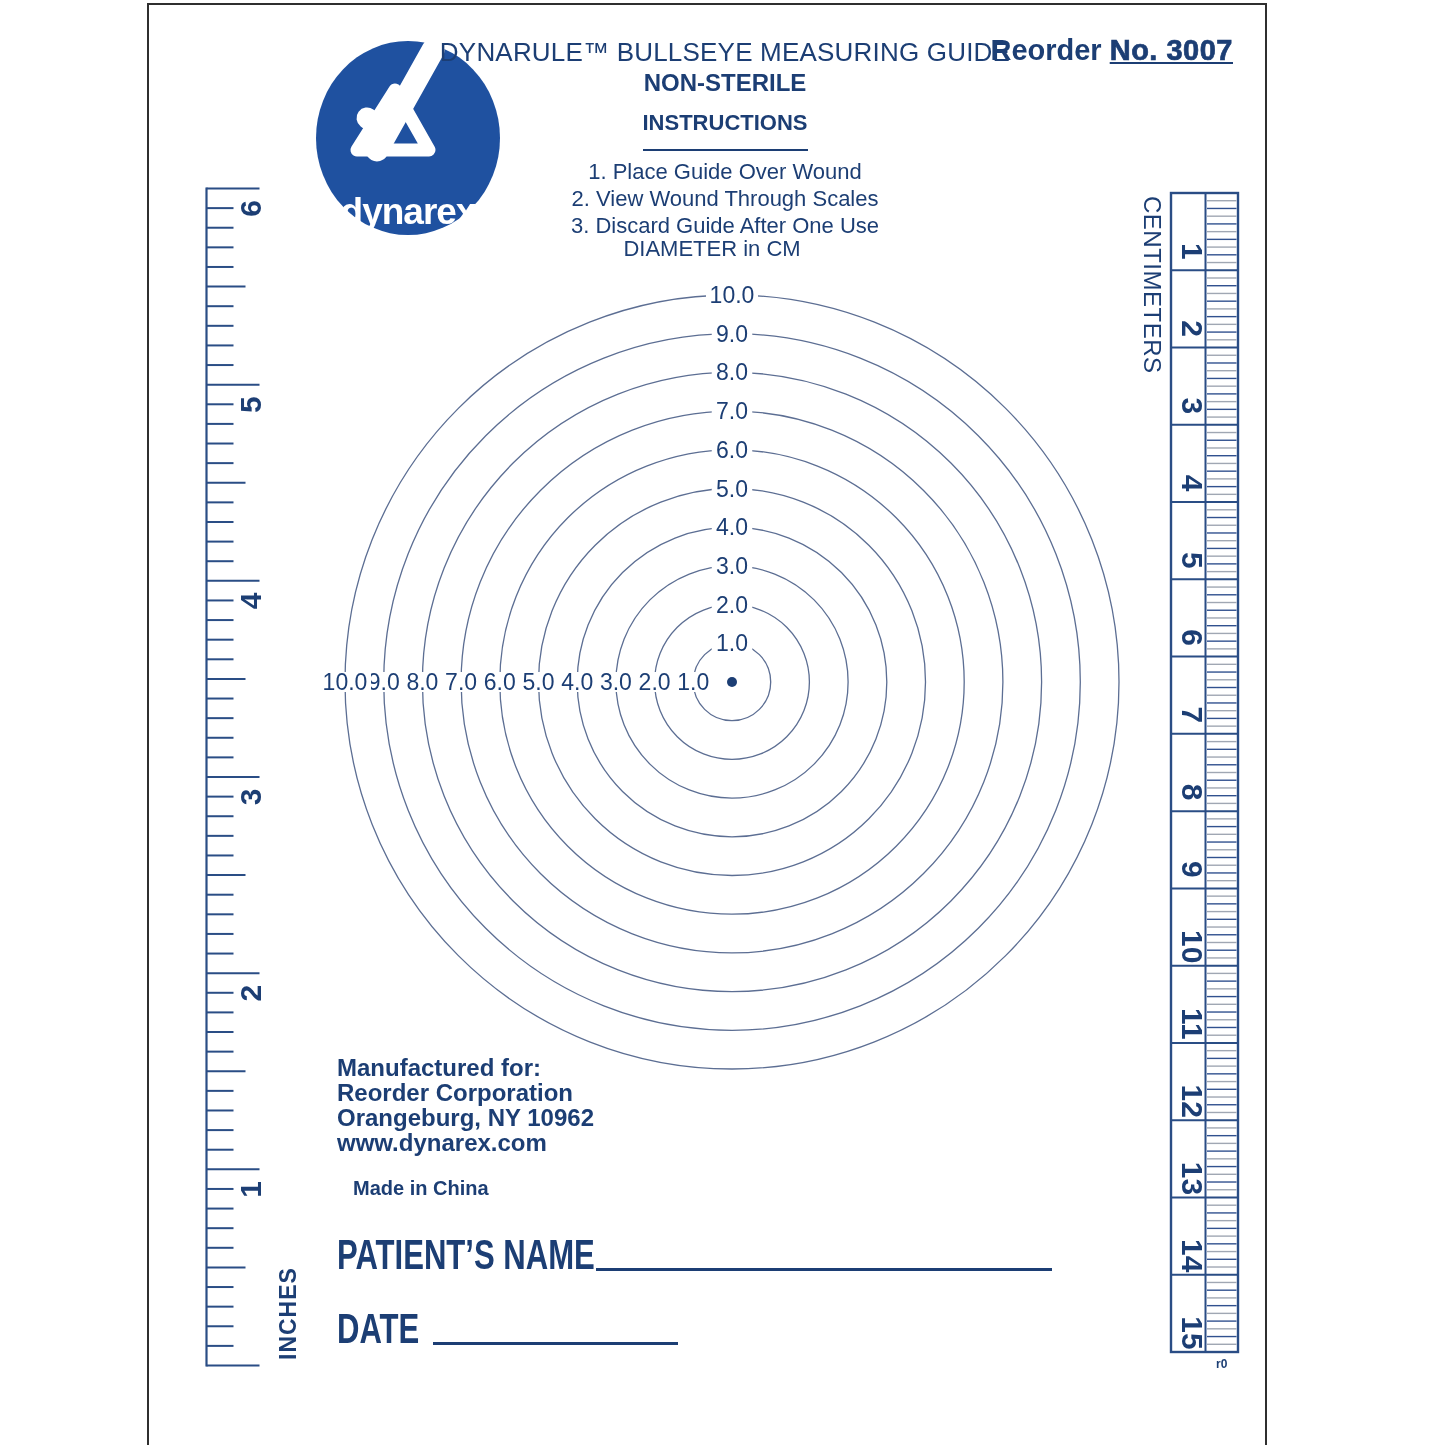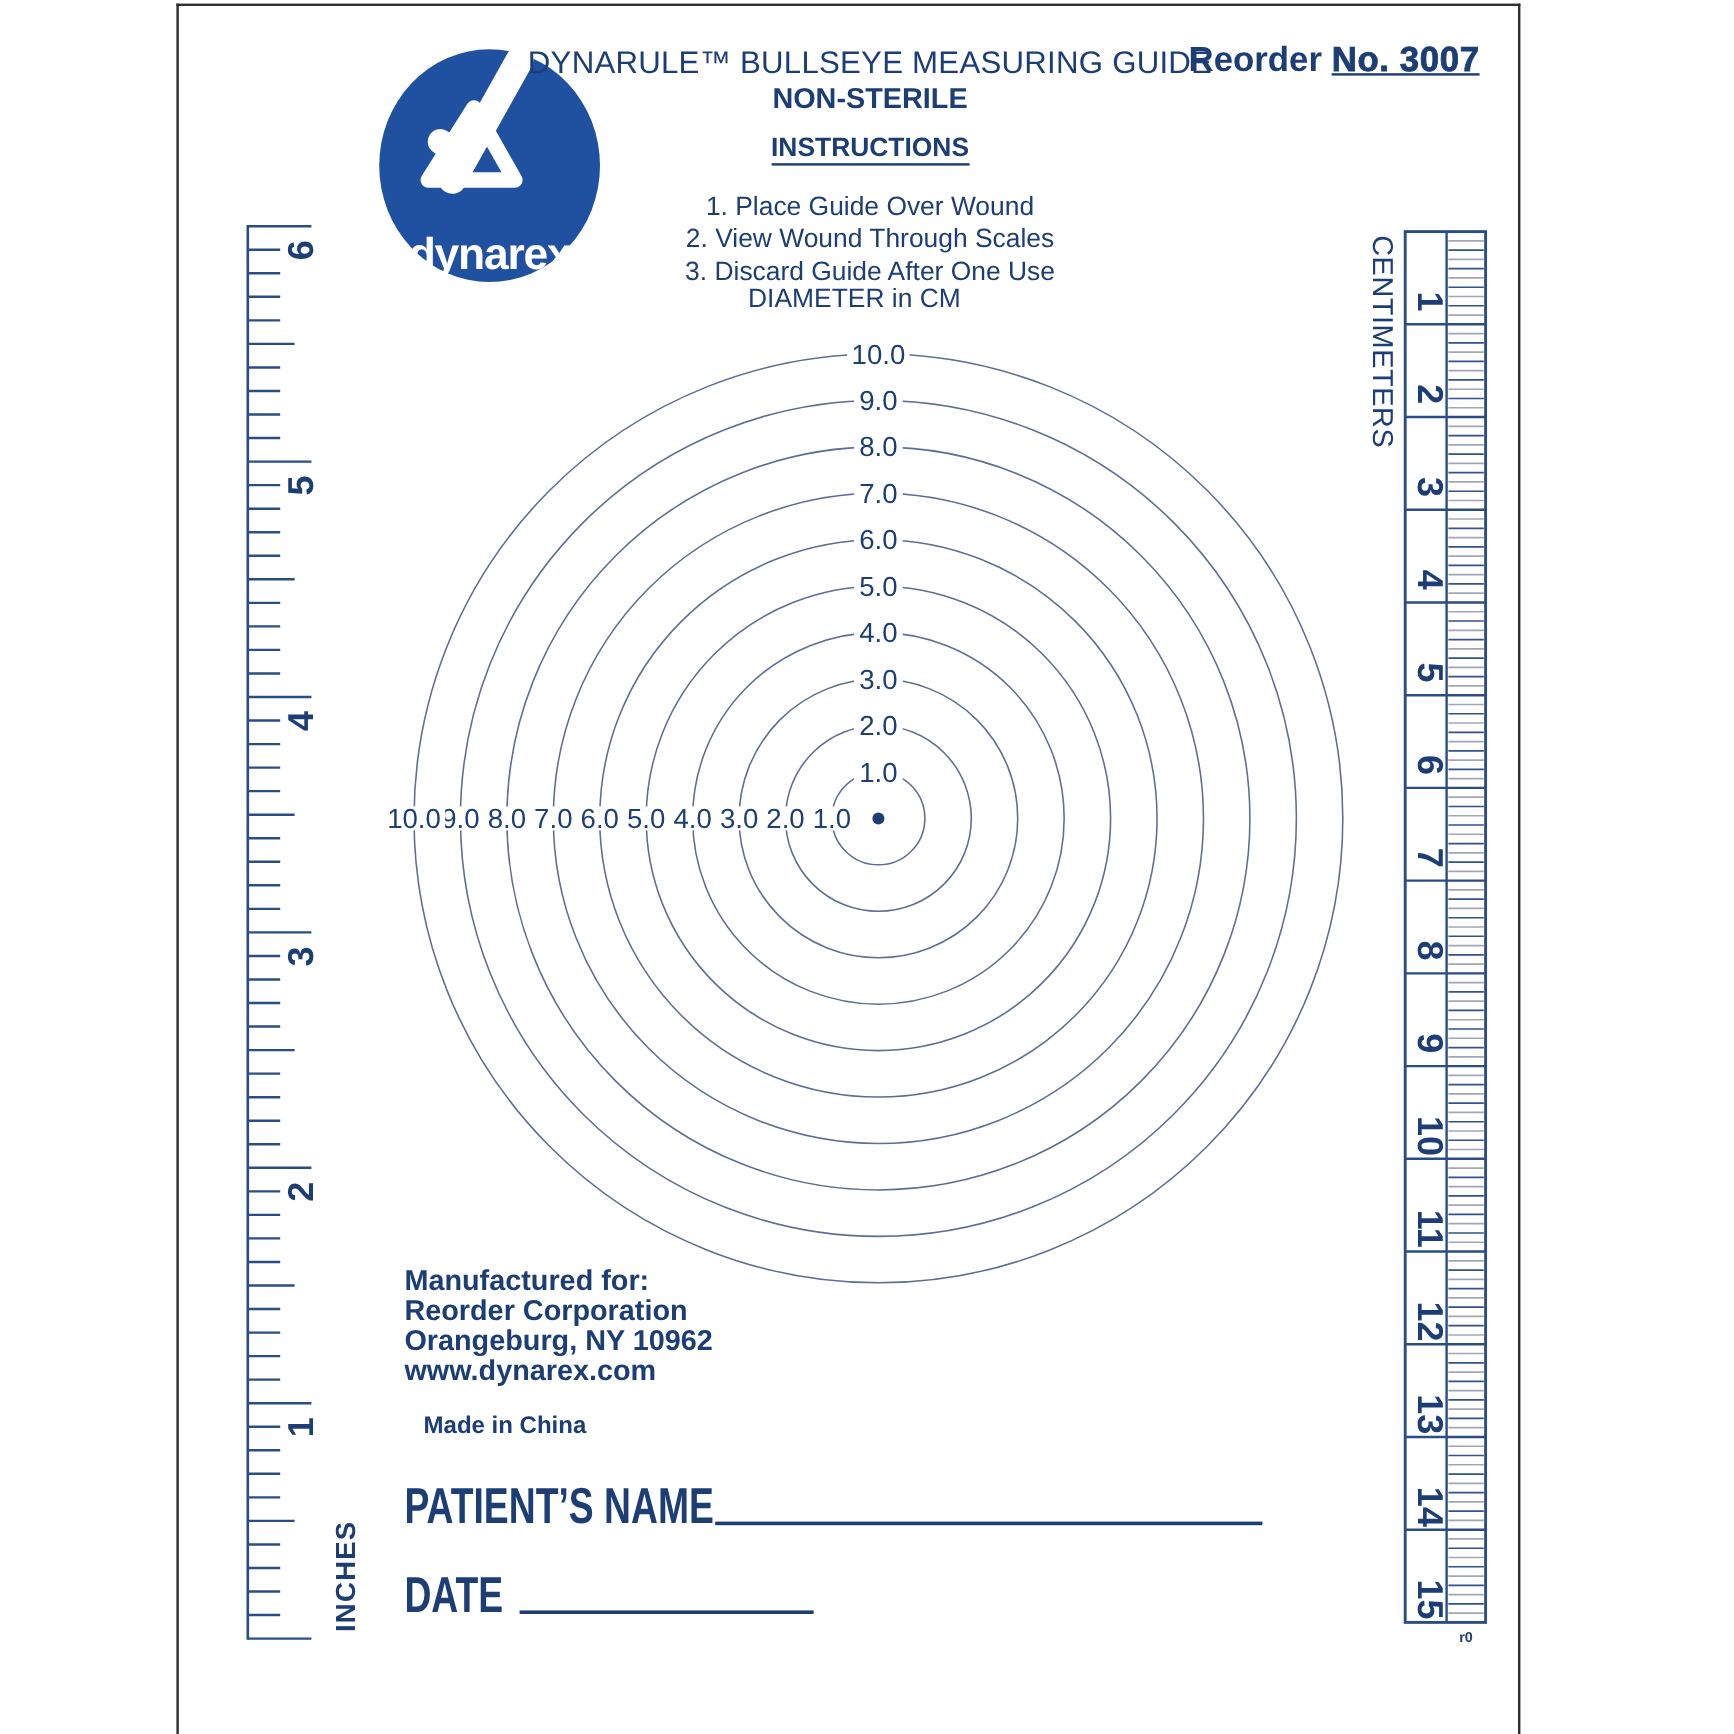--- a/index.html
+++ b/index.html
@@ -7,21 +7,21 @@
         font-family:"Liberation Sans","DejaVu Sans",sans-serif;color:#1c3e74;}
   .frame{position:absolute;left:147px;top:3px;width:1120px;height:1442px;
          border:2px solid #2f2f2f;border-bottom:none;box-sizing:border-box;background:#fff;}
   #page-svg{position:absolute;left:0;top:0;z-index:2;}
   .txt{position:absolute;z-index:3;}
   .title{left:375px;top:37px;width:700px;text-align:center;font-size:26px;font-weight:400;letter-spacing:.2px;}
   .subtitle{left:375px;top:69px;width:700px;text-align:center;font-size:24px;font-weight:700;}
   .reorder{left:900px;top:34px;width:333px;text-align:right;font-size:29px;font-weight:700;}
   .reorder .heavy{-webkit-text-stroke:.7px #1c3e74;letter-spacing:.5px;text-decoration:underline;}
   .insthead{left:375px;top:110px;width:700px;text-align:center;font-size:22px;font-weight:700;}
-  .insthead span{border-bottom:2px solid #1c3e74;padding-bottom:1px;}
+  .insthead span{border-bottom:2px solid #1c3e74;padding-bottom:14px;}
   .steps{left:375px;top:139px;width:700px;text-align:center;font-size:22px;line-height:27px;font-weight:400;margin-top:19px;}
   .diamcap{left:362px;top:236px;width:700px;text-align:center;font-size:22px;font-weight:400;}
   .mfg{left:337px;top:1055px;font-size:24px;font-weight:700;line-height:25px;}
   .madein{left:337px;top:1177px;font-size:20px;font-weight:700;margin-left:16px;}
   .bigfield{font-size:42px;font-weight:700;transform:scaleX(.74);transform-origin:left center;white-space:nowrap;}
   .patient{left:337px;top:1231px;}
   .date{left:337px;top:1305px;}
   .fill-line{position:absolute;z-index:3;height:3px;background:#1c3e74;}
   .pline{left:596px;top:1268px;width:456px;}
   .dline{left:433px;top:1342px;width:245px;}

